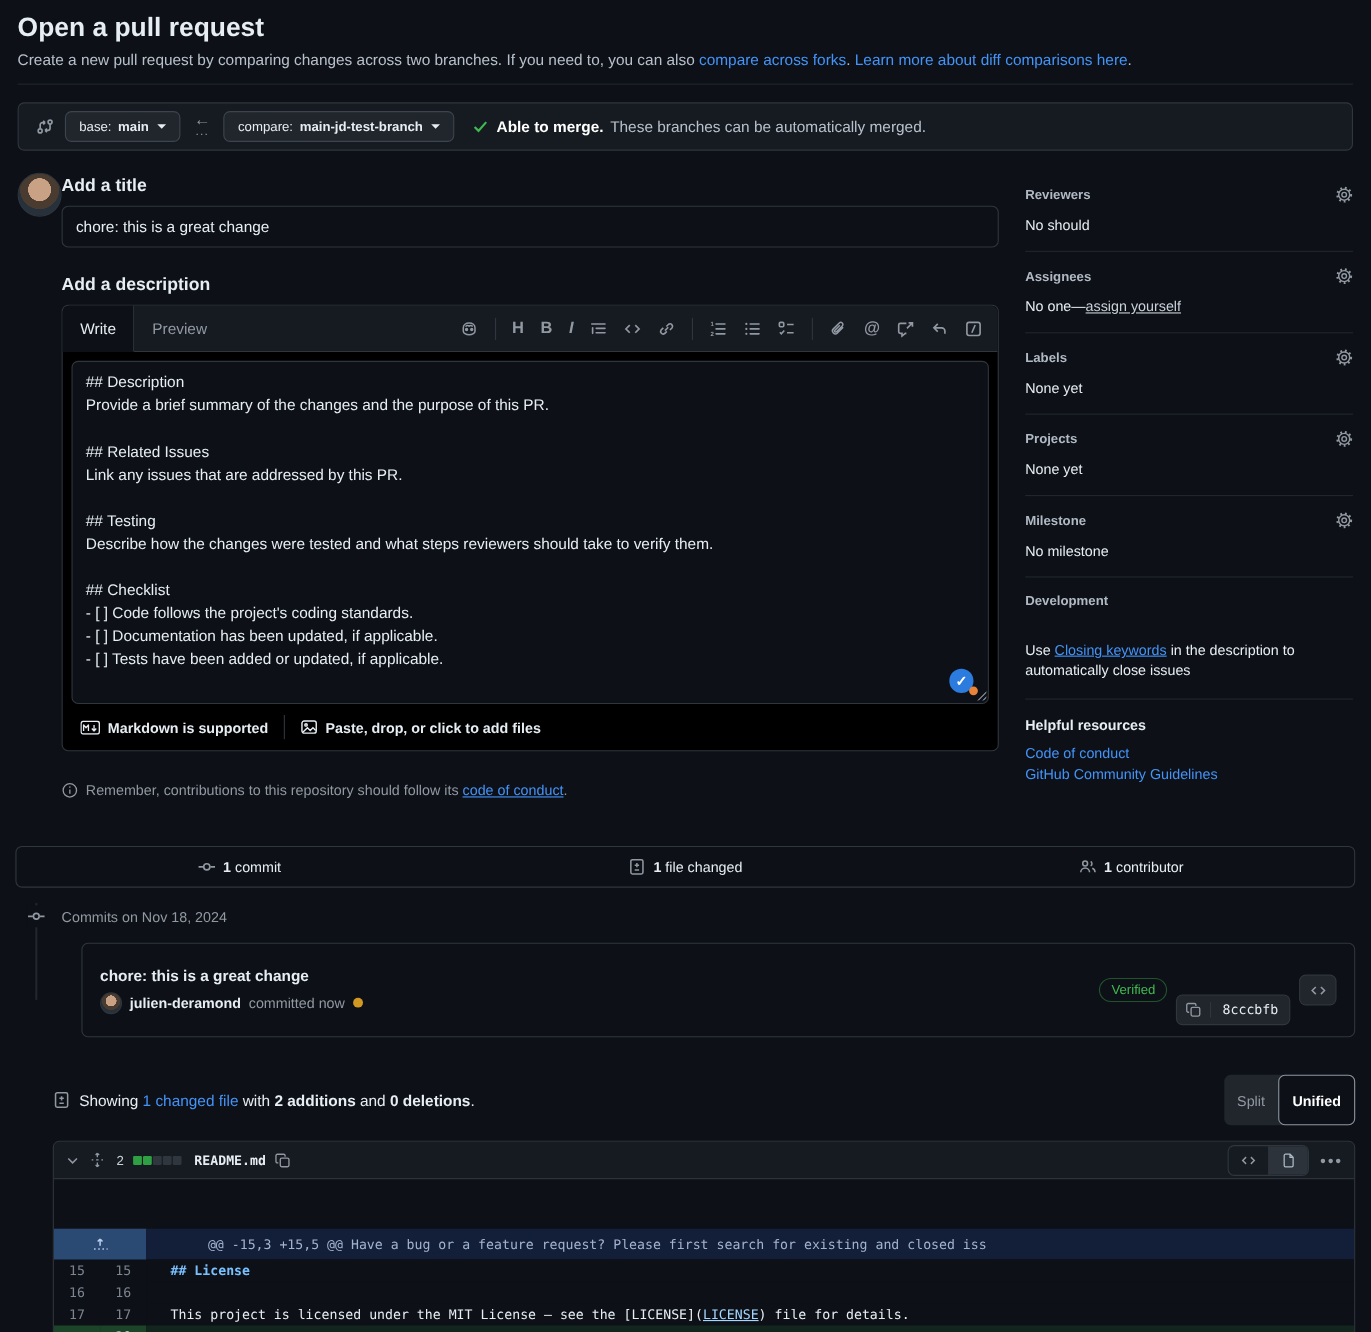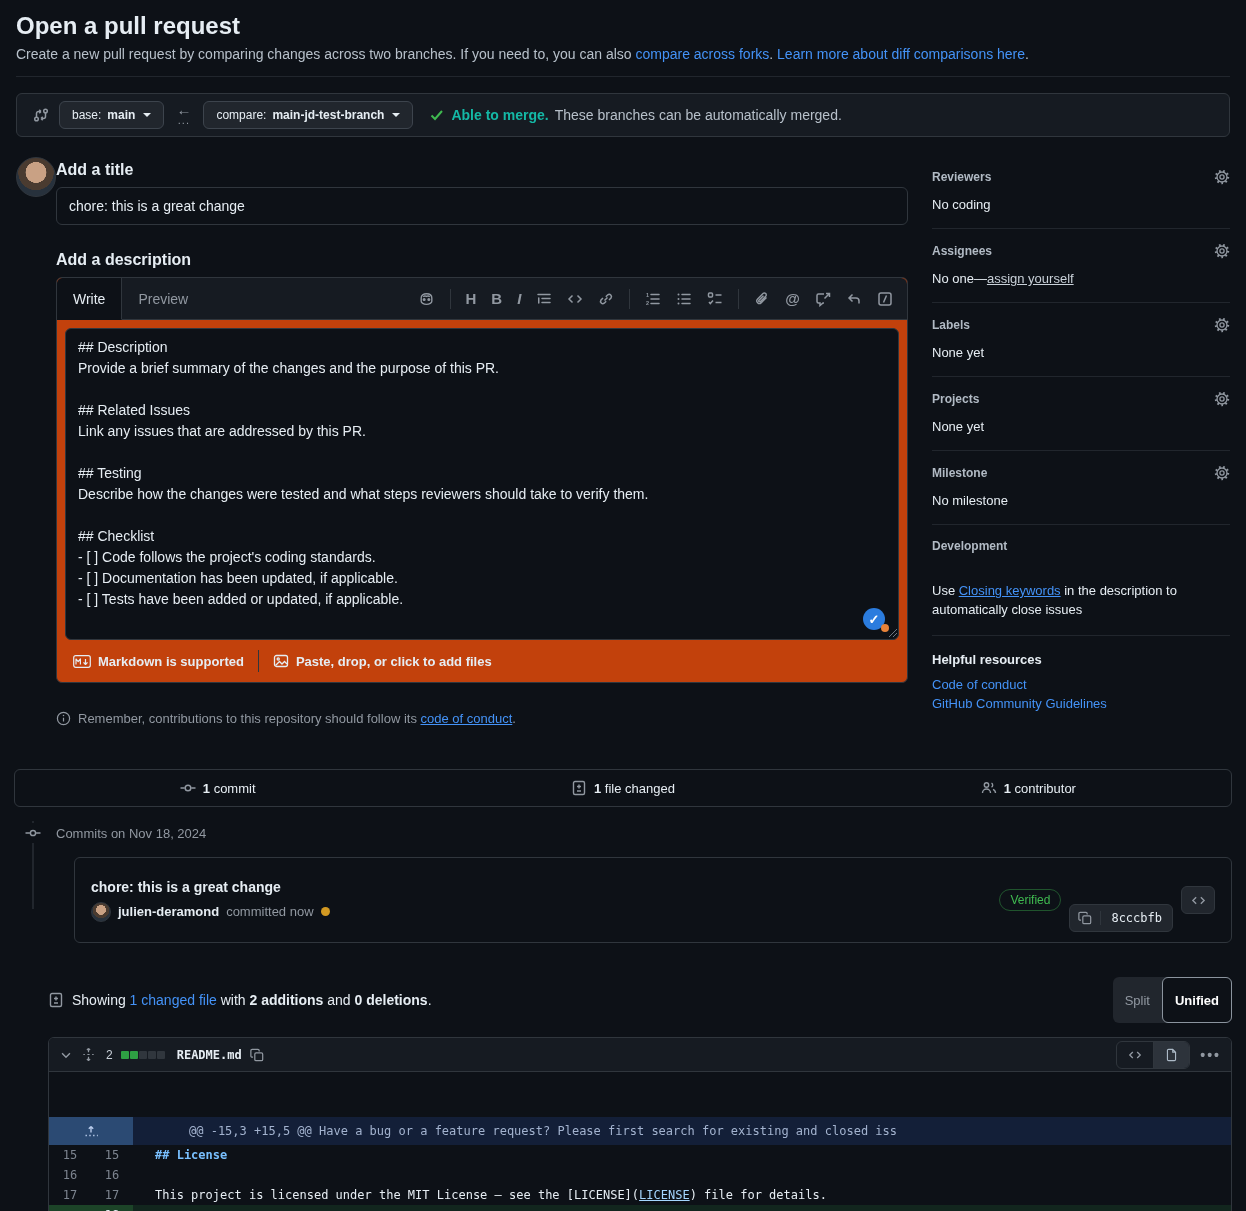--- a/index.html
+++ b/index.html
@@ -28,41 +28,41 @@
     display:inline-flex; align-items:center; gap:6px;
     background:#21262d; border:1px solid #3d444d; border-radius:6px;
     color:#e6edf3; font-size:12px; padding:4px 12px; height:28px; cursor:pointer;
   }
   .branch-btn b { font-weight:700; }
   .caret { width:0; height:0; border-left:4px solid transparent; border-right:4px solid transparent; border-top:4px solid #e6edf3; margin-left:2px; }
   .arrow-stack { display:flex; flex-direction:column; align-items:center; line-height:10px; color:#9198a1; margin:0 2px; }
   .arrow-stack .arr { font-size:15px; }
   .arrow-stack .dots { font-size:11px; letter-spacing:1px; }
   .merge-ok { display:flex; align-items:center; gap:6px; font-size:14px; margin-left:6px; }
-  .merge-ok .bold-green { color:#14b8a6; font-weight:700; }
+  .merge-ok .bold-green { color:#ffffff; font-weight:700; }
   .merge-rest { color:#b7c0ca; }
 
   
   .main { display:flex; padding:0 16px; gap:24px; align-items:flex-start; }
   .left-col { flex:1; display:flex; }
   .avatar {
     width:40px; height:40px; border-radius:50%; flex:none; margin-top:4px;
     background:radial-gradient(circle at 50% 38%, #c9a184 0 34%, #4a3b30 35% 58%, #27313c 59% 100%);
     border:1px solid #30363d;
   }
   .form-col { flex:1; min-width:0; }
   .section-label { font-size:16px; font-weight:600; margin:8px 0 8px; }
   .title-input {
     width:100%; height:38px; background:#0d1117; border:1px solid #30363d; border-radius:6px;
     color:#e6edf3; font-size:14px; padding:5px 12px; font-family:"Liberation Sans", sans-serif;
   }
   .desc-label { margin-top:26px; }
 
   
-  .editor { border:1px solid #30363d; border-radius:6px; margin-top:8px; background:#c2410c; }
+  .editor { border:1px solid #30363d; border-radius:6px; margin-top:8px; background:#000000; }
   .editor-head {
     background:#161b22; border-bottom:1px solid #30363d; border-radius:6px 6px 0 0;
     display:flex; align-items:stretch; height:42px;
   }
   .tab { display:flex; align-items:center; padding:0 16px; font-size:14px; cursor:pointer; }
   .tab-write {
     background:#0d1117; color:#e6edf3; border-right:1px solid #30363d; border-radius:6px 0 0 0;
     margin-bottom:-1px; border-bottom:1px solid #0d1117;
   }
   .tab-preview { color:#9198a1; }
@@ -389,21 +389,21 @@
       <div class="sb-head">
         <span class="sb-label">Reviewers</span>
         <span class="gear">
             <svg width="16" height="16" viewBox="0 0 16 16" fill="none" stroke="currentColor">
               <circle cx="8" cy="8" r="6" stroke-width="2.4" stroke-dasharray="1.6 2.5"></circle>
               <circle cx="8" cy="8" r="5" stroke-width="1.3"></circle>
               <circle cx="8" cy="8" r="2.1" stroke-width="1.3"></circle>
             </svg>
           </span>
       </div>
-      <div class="sb-value">No coding</div>
+      <div class="sb-value">No should</div>
     </div>
 
     <div class="sb-section">
       <div class="sb-head">
         <span class="sb-label">Assignees</span>
         <span class="gear">
             <svg width="16" height="16" viewBox="0 0 16 16" fill="none" stroke="currentColor">
               <circle cx="8" cy="8" r="6" stroke-width="2.4" stroke-dasharray="1.6 2.5"></circle>
               <circle cx="8" cy="8" r="5" stroke-width="1.3"></circle>
               <circle cx="8" cy="8" r="2.1" stroke-width="1.3"></circle>

